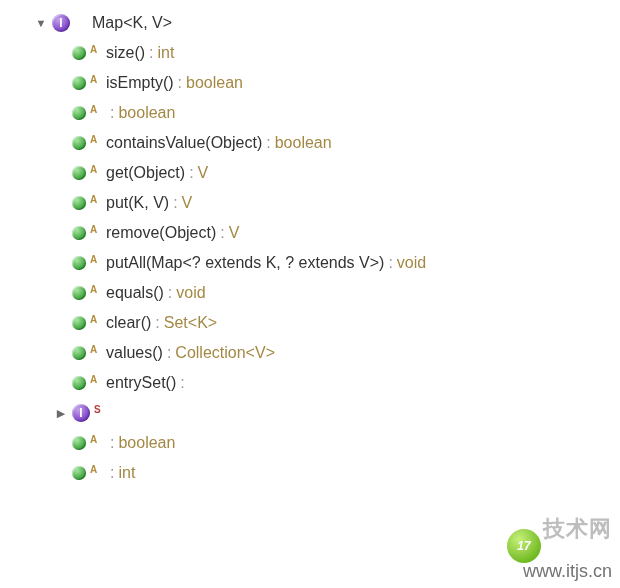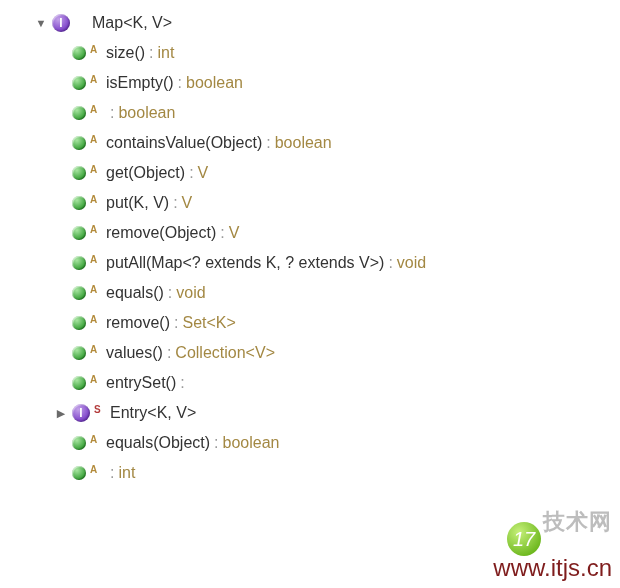--- a/index.html
+++ b/index.html
@@ -81,37 +81,37 @@
   .watermark .logo {
     display: inline-flex;
     align-items: center;
     gap: 2px;
   }
   .watermark .badge {
     width: 34px; height: 34px;
     border-radius: 50%;
     background: radial-gradient(circle at 35% 30%, #c6f07a, #6eb81f 75%);
     color: #fff;
-    font-weight: normal;
-    font-size: 20px;
+    font-weight: bold;
+    font-size: 12px;
     display: inline-flex;
     align-items: center;
     justify-content: center;
     font-style: italic;
     margin-top: 34px;
   }
   .watermark .zh {
     font-size: 22px;
     color: #bdbdbd;
     font-weight: 700;
     letter-spacing: 1px;
   }
   .watermark .url {
-    font-size: 24px;
-    color: #7f1d1d;
+    font-size: 18px;
+    color: #737373;
     margin-top: -2px;
   }
 </style>
 </head>
 <body>
 
 <div class="tree">
 
   <div class="row">
     <span class="arrow">▼</span>
@@ -179,21 +179,21 @@
       <div class="row child">
         <span class="method-icon"></span>
         <span class="modifier mod-a">A</span>
         <span class="sig">equals()</span>
         <span class="sep">:</span>
         <span class="ret">void</span>
       </div>
       <div class="row child">
         <span class="method-icon"></span>
         <span class="modifier mod-a">A</span>
-        <span class="sig">remove()</span>
+        <span class="sig">clear()</span>
         <span class="sep">:</span>
         <span class="ret">Set&lt;K&gt;</span>
       </div>
       <div class="row child">
         <span class="method-icon"></span>
         <span class="modifier mod-a">A</span>
         <span class="sig">values()</span>
         <span class="sep">:</span>
         <span class="ret">Collection&lt;V&gt;</span>
       </div>
@@ -202,28 +202,26 @@
         <span class="modifier mod-a">A</span>
         <span class="sig">entrySet()</span>
         <span class="sep">:</span>
       </div>
     </div>
 
   <div class="row child">
     <span class="arrow" style="margin-left:-18px">▶</span>
     <span class="iface-icon">I</span>
     <span class="modifier mod-s">S</span>
-    <span class="sig">Entry&lt;K, V&gt;</span>
   </div>
 
   <div id="tail">
       <div class="row child">
         <span class="method-icon"></span>
         <span class="modifier mod-a">A</span>
-        <span class="sig">equals(Object)</span>
         <span class="sep">:</span>
         <span class="ret">boolean</span>
       </div>
       <div class="row child">
         <span class="method-icon"></span>
         <span class="modifier mod-a">A</span>
         <span class="sep">:</span>
         <span class="ret">int</span>
       </div>
     </div>

